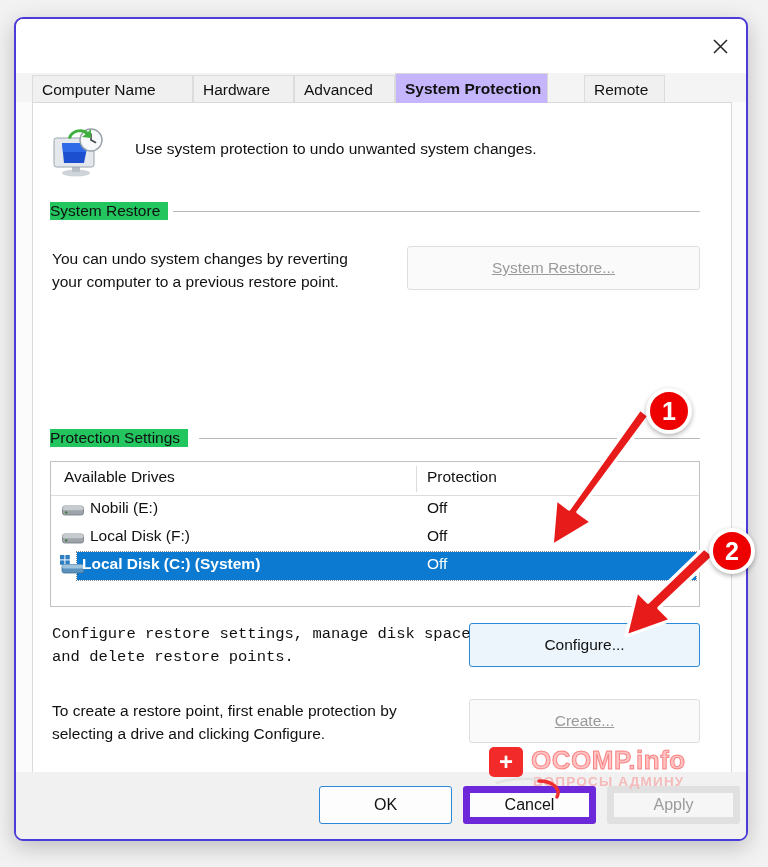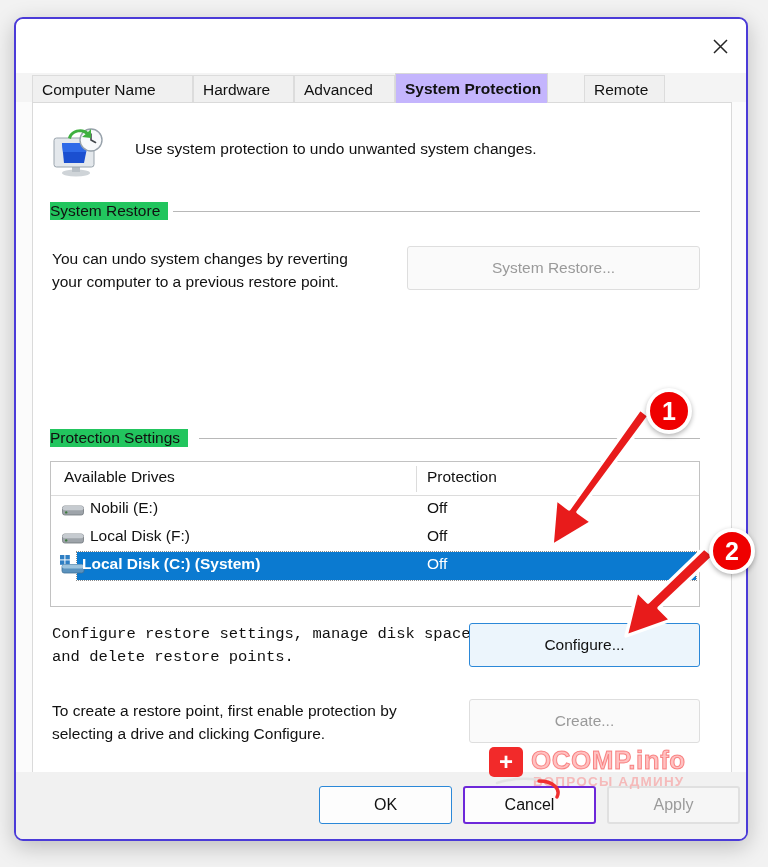--- a/index.html
+++ b/index.html
@@ -172,20 +172,21 @@
     display: flex;
     align-items: center;
     justify-content: center;
     cursor: default;
     padding: 0;
   }
   .btn.disabled {
     color: #9a9a9a;
     background: #fafafa;
     border-color: #dedede;
+    text-decoration: underline;
   }
   .btn.focus {
     border: 1.6px solid #2b88d8;
     background: #ecf5fc;
   }
 
   
   #drives-box {
     position: absolute;
     left: 17px;
@@ -248,21 +249,21 @@
   }
   .cmdbtn {
     position: absolute;
     top: 14px;
     width: 133px;
     height: 38px;
     box-sizing: border-box;
     font-size: 16px;
     font-family: "Liberation Sans", sans-serif;
     background: #fdfdfd;
-    border: 2px solid #6d28d9;
+    border: 7px solid #6d28d9;
     border-radius: 3px;
     color: #111;
     display: flex;
     align-items: center;
     justify-content: center;
     cursor: default;
   }
   .cmdbtn.default { border: 1.6px solid #2b88d8; }
   .cmdbtn.disabled { color: #9b9b9b; background: #f6f6f6; border-color: #e0e0e0; }
 

